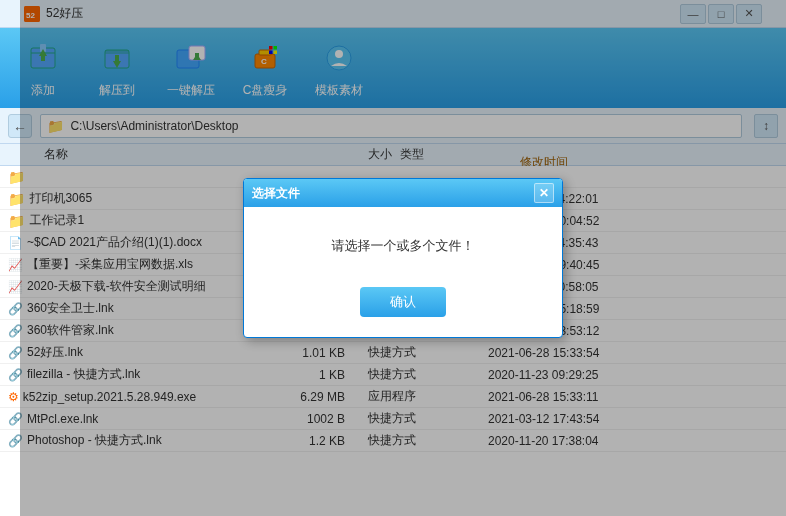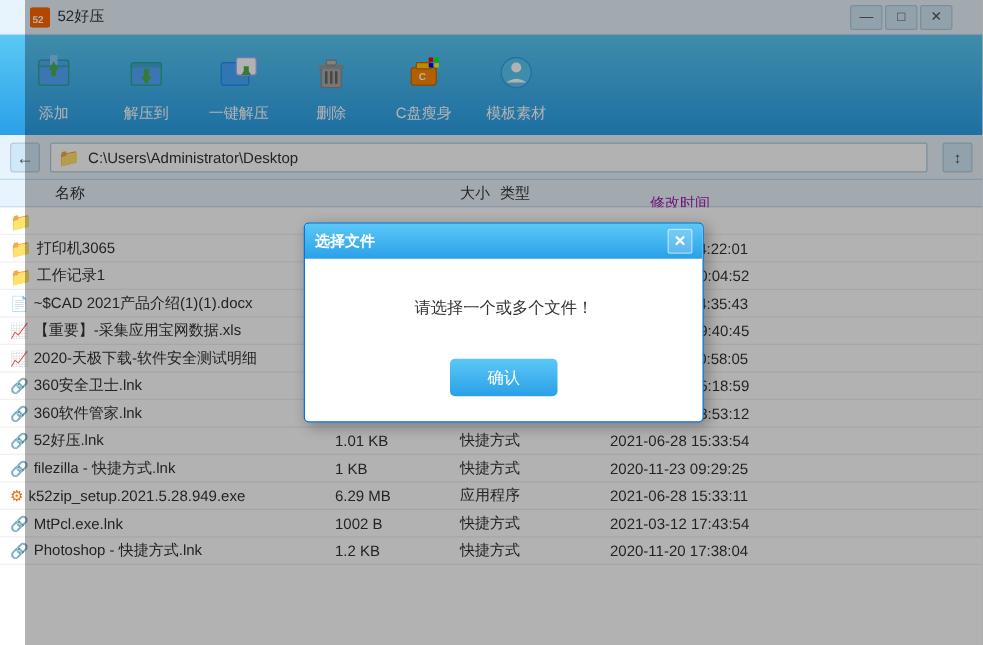--- a/index.html
+++ b/index.html
@@ -76,32 +76,32 @@
       display: flex;
       background: #e8f4fd;
       border-bottom: 1px solid #c0d8f0;
       height: 22px;
       align-items: center;
       padding-left: 8px;
     }
     .col-name { flex: 0 0 260px; font-size: 12px; color: #333; padding-left: 4px; margin-left: 32px; }
     .col-size { flex: 0 0 100px; font-size: 12px; color: #333; text-align: right; padding-right: 8px; }
     .col-type { flex: 0 0 120px; font-size: 12px; color: #333; }
-    .col-date { flex: 1; font-size: 12px; color: #a21caf; margin-top: 16px; }
+    .col-date { flex: 1; font-size: 12px; color: #a16207; margin-top: 16px; }
 
     .file-row {
       display: flex;
       height: 22px;
       align-items: center;
       padding-left: 8px;
       border-bottom: 1px solid #f0f0f0;
       cursor: pointer;
     }
     .file-name { flex: 0 0 260px; font-size: 12px; color: #333; display: flex; align-items: center; gap: 4px; overflow: hidden; white-space: nowrap; }
-    .file-size { flex: 0 0 100px; font-size: 12px; color: #333; text-align: left; padding-right: 23px; }
+    .file-size { flex: 0 0 100px; font-size: 12px; color: #333; text-align: right; padding-right: 23px; }
     .file-type { flex: 0 0 120px; font-size: 12px; color: #333; }
     .file-date { flex: 1; font-size: 12px; color: #333; }
 
     
     .scroll-area {
       height: calc(516px - 28px - 80px - 36px - 22px);
       overflow-y: auto;
       overflow-x: hidden;
     }
     .scroll-area::-webkit-scrollbar { width: 12px; }
@@ -230,33 +230,20 @@
       <svg viewBox="0 0 36 36" fill="none">
         <rect x="4" y="10" width="22" height="18" rx="2" fill="#4af" stroke="#28f"></rect>
         <rect x="16" y="6" width="16" height="14" rx="2" fill="#fff" stroke="#aaf"></rect>
         <polygon points="24,14 20,20 28,20" fill="#4caf50"></polygon>
         <rect x="22" y="13" width="4" height="7" fill="#4caf50"></rect>
       </svg>
     </div>
     <span>一键解压</span>
   </div>
 
-  <div class="tool-item">
-    <div class="tool-icon">
-      <svg viewBox="0 0 36 36" fill="none">
-        <rect x="10" y="14" width="16" height="16" rx="1" fill="#aaa" stroke="#888"></rect>
-        <rect x="8" y="12" width="20" height="3" rx="1" fill="#999"></rect>
-        <rect x="14" y="8" width="8" height="4" rx="1" fill="#bbb" stroke="#888"></rect>
-        <line x1="14" y1="17" x2="14" y2="27" stroke="#666" stroke-width="2"></line>
-        <line x1="18" y1="17" x2="18" y2="27" stroke="#666" stroke-width="2"></line>
-        <line x1="22" y1="17" x2="22" y2="27" stroke="#666" stroke-width="2"></line>
-      </svg>
-    </div>
-    <span>删除</span>
-  </div>
 
   <div class="tool-item">
     <div class="tool-icon">
       <svg viewBox="0 0 36 36" fill="none">
         <rect x="8" y="14" width="20" height="14" rx="2" fill="#f80" stroke="#c60"></rect>
         <rect x="12" y="10" width="12" height="5" rx="1" fill="#fc0" stroke="#c60"></rect>
         <text x="14" y="24" font-size="8" fill="white" font-weight="bold">C</text>
 
         <rect x="22" y="6" width="8" height="8" fill="none"></rect>
         <rect x="22" y="6" width="3.5" height="3.5" fill="#f00"></rect>

